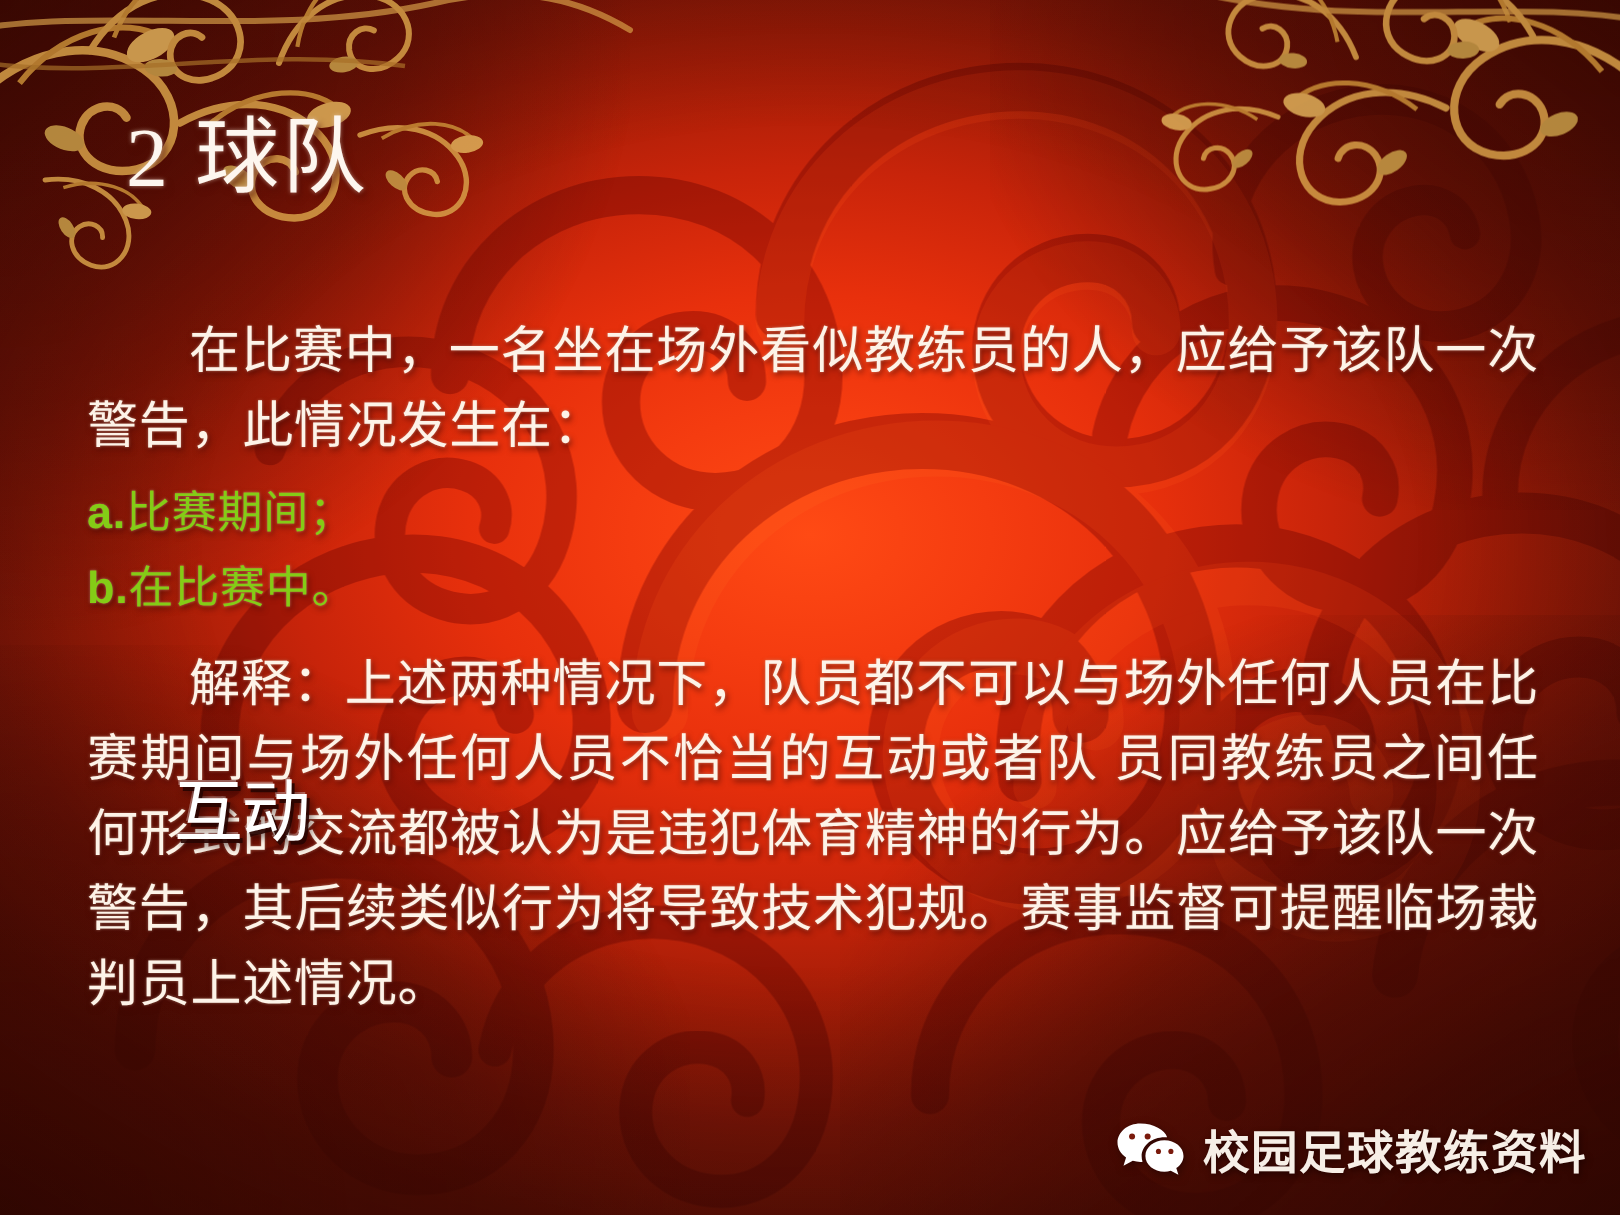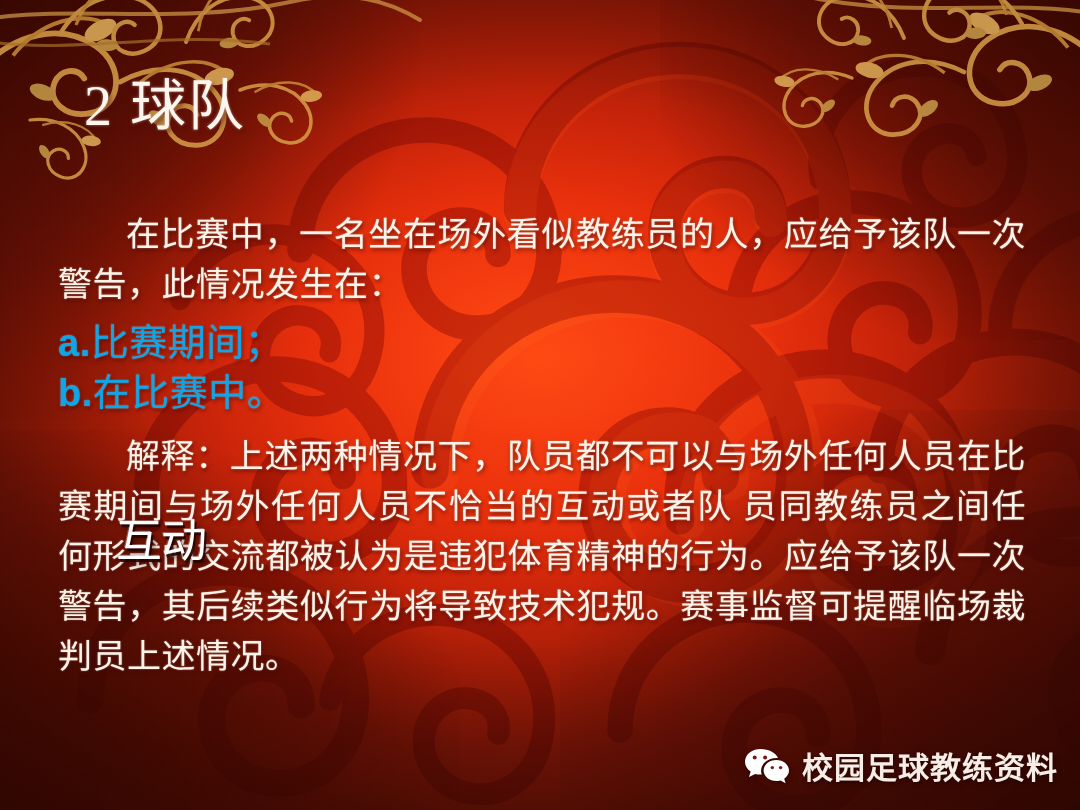--- a/index.html
+++ b/index.html
@@ -124,22 +124,22 @@
     text-align: justify;
     text-shadow:
       0 0 2px rgba(255,230,205,0.45),
       1px 2px 4px rgba(70,8,2,0.78);
     margin: 0;
   }
   .para.indent { text-indent: 2em; }
   .para.p1 { margin-bottom: 8px; }
 
   .list-item {
-    color: #0ea5e9;
-    font-size: 38px;
+    color: #84cc16;
+    font-size: 30px;
     line-height: 50px;
     letter-spacing: 0.5px;
     text-shadow:
       0 0 2px rgba(255,230,205,0.45),
       1px 2px 4px rgba(70,8,2,0.78);
     margin: 0;
   }
   .list-item .marker {
     font-family: "Liberation Sans", "DejaVu Sans", sans-serif;
     font-weight: 700;

